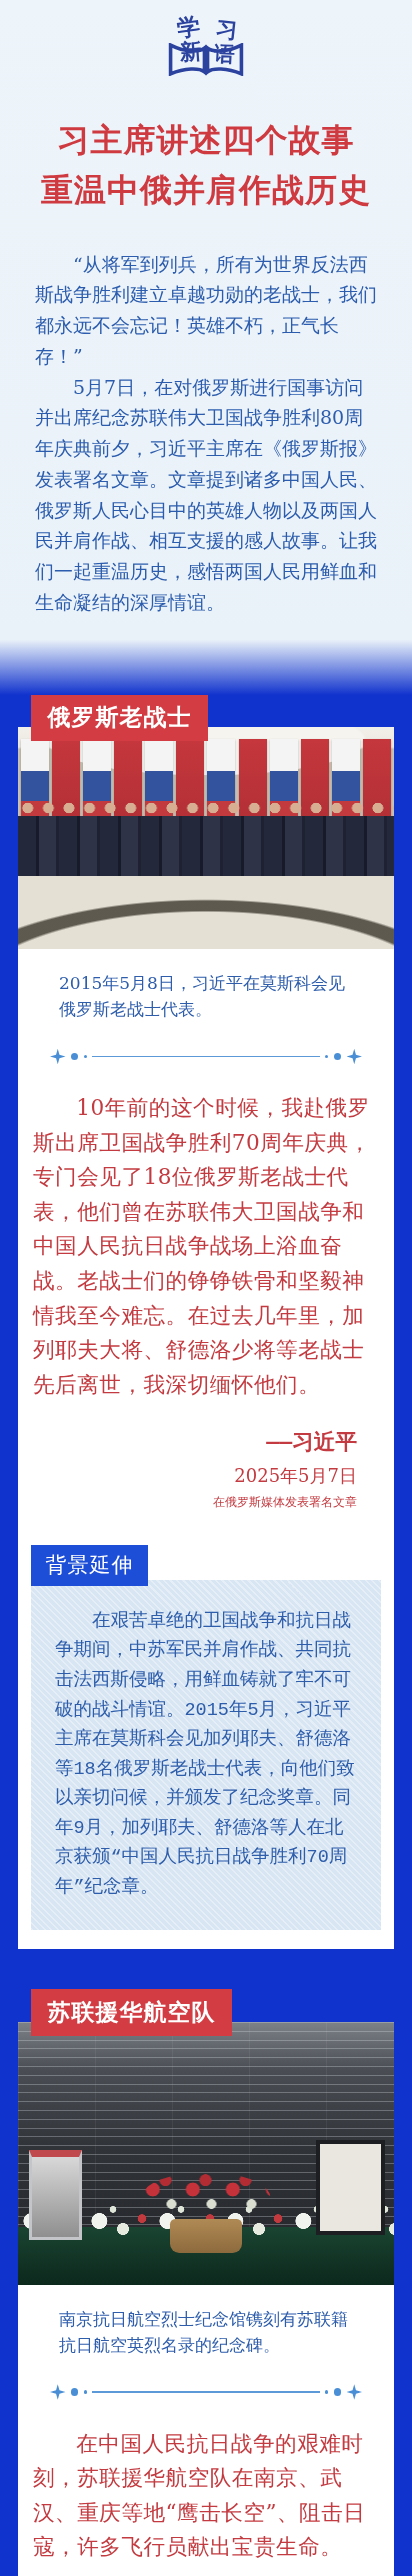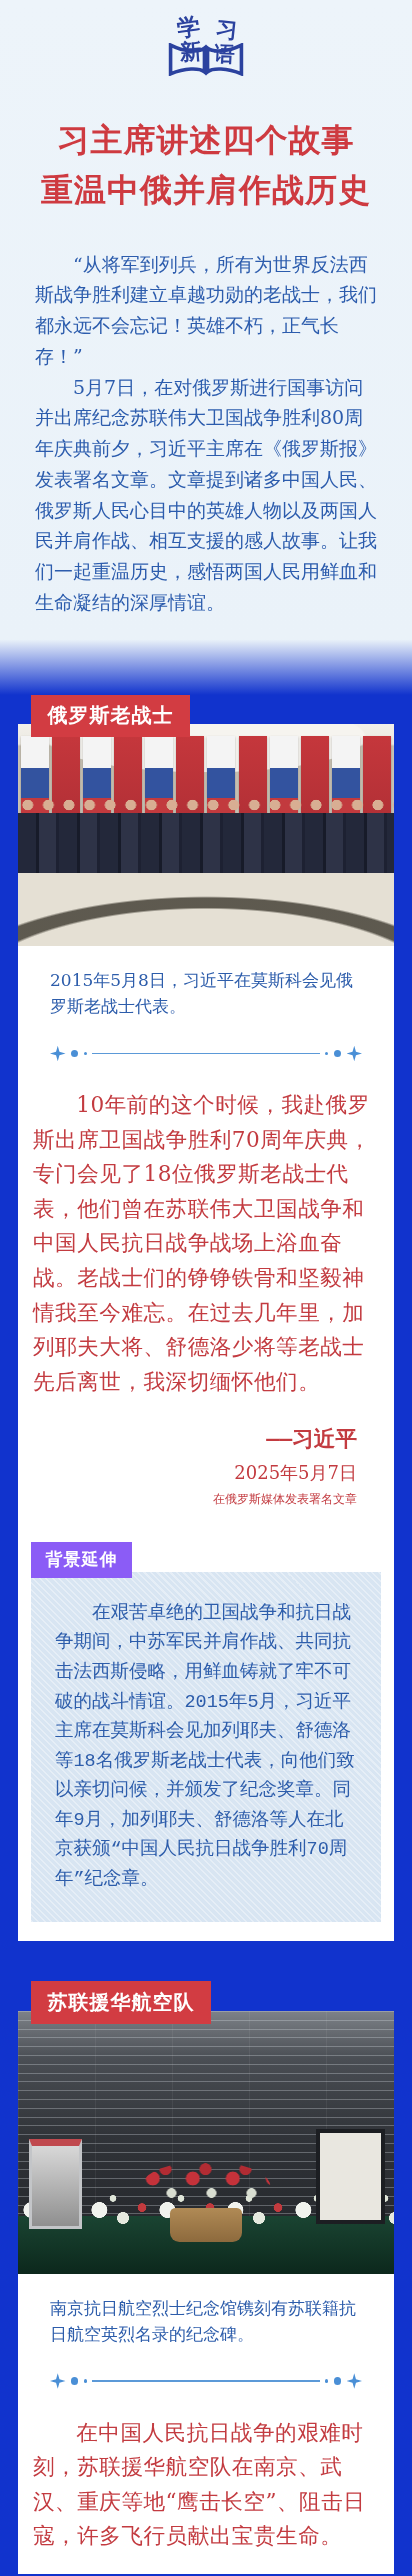--- a/index.html
+++ b/index.html
@@ -25,25 +25,25 @@
   .intro { width:342px; margin:33px auto 0; color:#2c5cad;
     font-family:"DejaVu Serif","Liberation Serif",serif;
     font-size:19px; line-height:1.62; }
   .intro p { margin:0; text-indent:2em; }
   
   .section { margin-top:40px; }
   .section.first { margin-top:0; }
   .sec-label {
     display:inline-block; position:relative; z-index:3;
     margin:0 0 -23px 31px; padding:7.7px 16.5px;
-    background:#d23c42; color:#fff; font-weight:900; font-size:20px; letter-spacing:1px;
+    background:#d23c42; color:#fff; font-weight:900; font-size:23px; letter-spacing:1px;
   }
   .card { position:relative; margin:0 18px; background:#fff; padding-bottom:19.6px; }
   .caption {
-    margin:20.6px 0 0; padding:0 32px; color:#2d5dab;
+    margin:20.6px 0 0; padding:0 41px; color:#2d5dab;
     font-family:"DejaVu Serif","Liberation Serif",serif;
     font-size:17px; line-height:1.55;
   }
   .divider { display:flex; align-items:center; gap:5.2px; margin:26px 32px 3.1px; }
   .d-star { width:15.5px; height:15.5px; background:#4a8fd6; flex:none;
     clip-path:polygon(50% 0%,61% 39%,100% 50%,61% 61%,50% 100%,39% 61%,0% 50%,39% 39%); }
   .d-dot { width:7.7px; height:7.7px; border-radius:50%; background:#4a8fd6; flex:none; }
   .d-dot.sm { width:3.6px; height:3.6px; }
   .d-line { flex:1; height:1.5px; background:#5b99d8; }
   .quote {
@@ -52,21 +52,21 @@
     font-size:21.6px; line-height:1.6; letter-spacing:0.5px; text-indent:2em;
   }
   .attrib { margin-top:25px; padding-right:37px; text-align:right; color:#c33b40;
     font-family:"DejaVu Serif","Liberation Serif",serif; }
   .attrib-name { font-size:21.6px; font-weight:700;font-family:Liberation Mono, monospace; }
   .attrib-date { font-size:18px; margin-top:8.2px; }
   .attrib-src  { font-size:12px; margin-top:5.2px; }
   .bg-label {
     display:inline-block; position:relative; z-index:2;
     margin:34px 0 0 13px; padding:6.7px 14.4px;
-    background:#8b5cf6; color:#fff; font-weight:700; font-size:17px; letter-spacing:1px;
+    background:#1d4ed8; color:#fff; font-weight:400; font-size:21px; letter-spacing:1px;
   }
   .bg-panel {
     margin:-6.2px 13px 0; padding:27px 24px;
     background:
       repeating-linear-gradient(45deg, rgba(255,255,255,.35) 0 1.5px, rgba(255,255,255,0) 1.5px 4.6px),
       #d8e5f2;
     color:#2d5dab; font-family:Liberation Mono, monospace;
     font-size:18.5px; line-height:1.6; text-indent:2em;
   }
   

